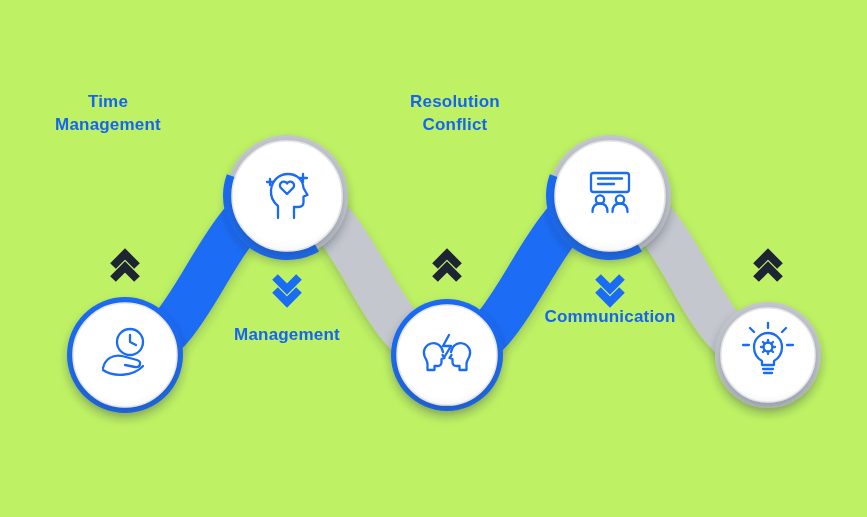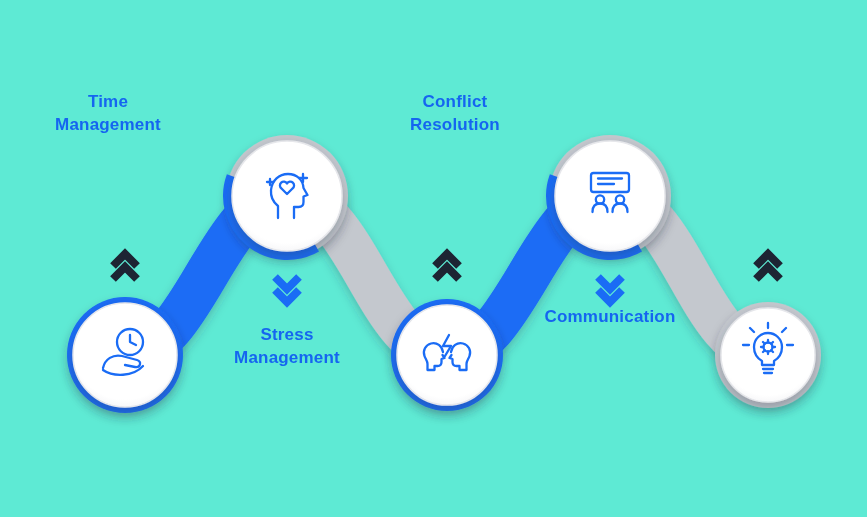--- a/index.html
+++ b/index.html
@@ -1,19 +1,19 @@
 <!DOCTYPE html>
 <html><head>
 <meta charset="utf-8">
 <style>
   html,body{margin:0;padding:0;background:#ffffff;}
   .canvas{
     position:relative;
     width:867px;height:517px;
-    background:#5eead4;
+    background:#bef264;
     overflow:hidden;
     font-family:"Liberation Sans", sans-serif;
     text-decoration:underline;
   }
   .flow-svg{position:absolute;left:0;top:0;}
   .label{
     position:absolute;
     text-align:center;
     color:#1565f0;
     font-weight:bold;
@@ -132,27 +132,26 @@
       </g>
     </g>
   </svg>
 
   <div class="label" style="left:18px;top:90px;width:180px;">
     <div class="lbl-line">Time</div>
     <div class="lbl-line">Management</div>
   </div>
 
   <div class="label" style="left:197px;top:323px;width:180px;">
-    <div class="lbl-line">Stress</div>
     <div class="lbl-line">Management</div>
   </div>
 
   <div class="label" style="left:365px;top:90px;width:180px;">
+    <div class="lbl-line">Resolution</div>
     <div class="lbl-line">Conflict</div>
-    <div class="lbl-line">Resolution</div>
   </div>
 
   <div class="label" style="left:505px;top:305px;width:210px;">
     <div class="lbl-line">Communication</div>
   </div>
 
 
 </div>
 
 </body></html>

